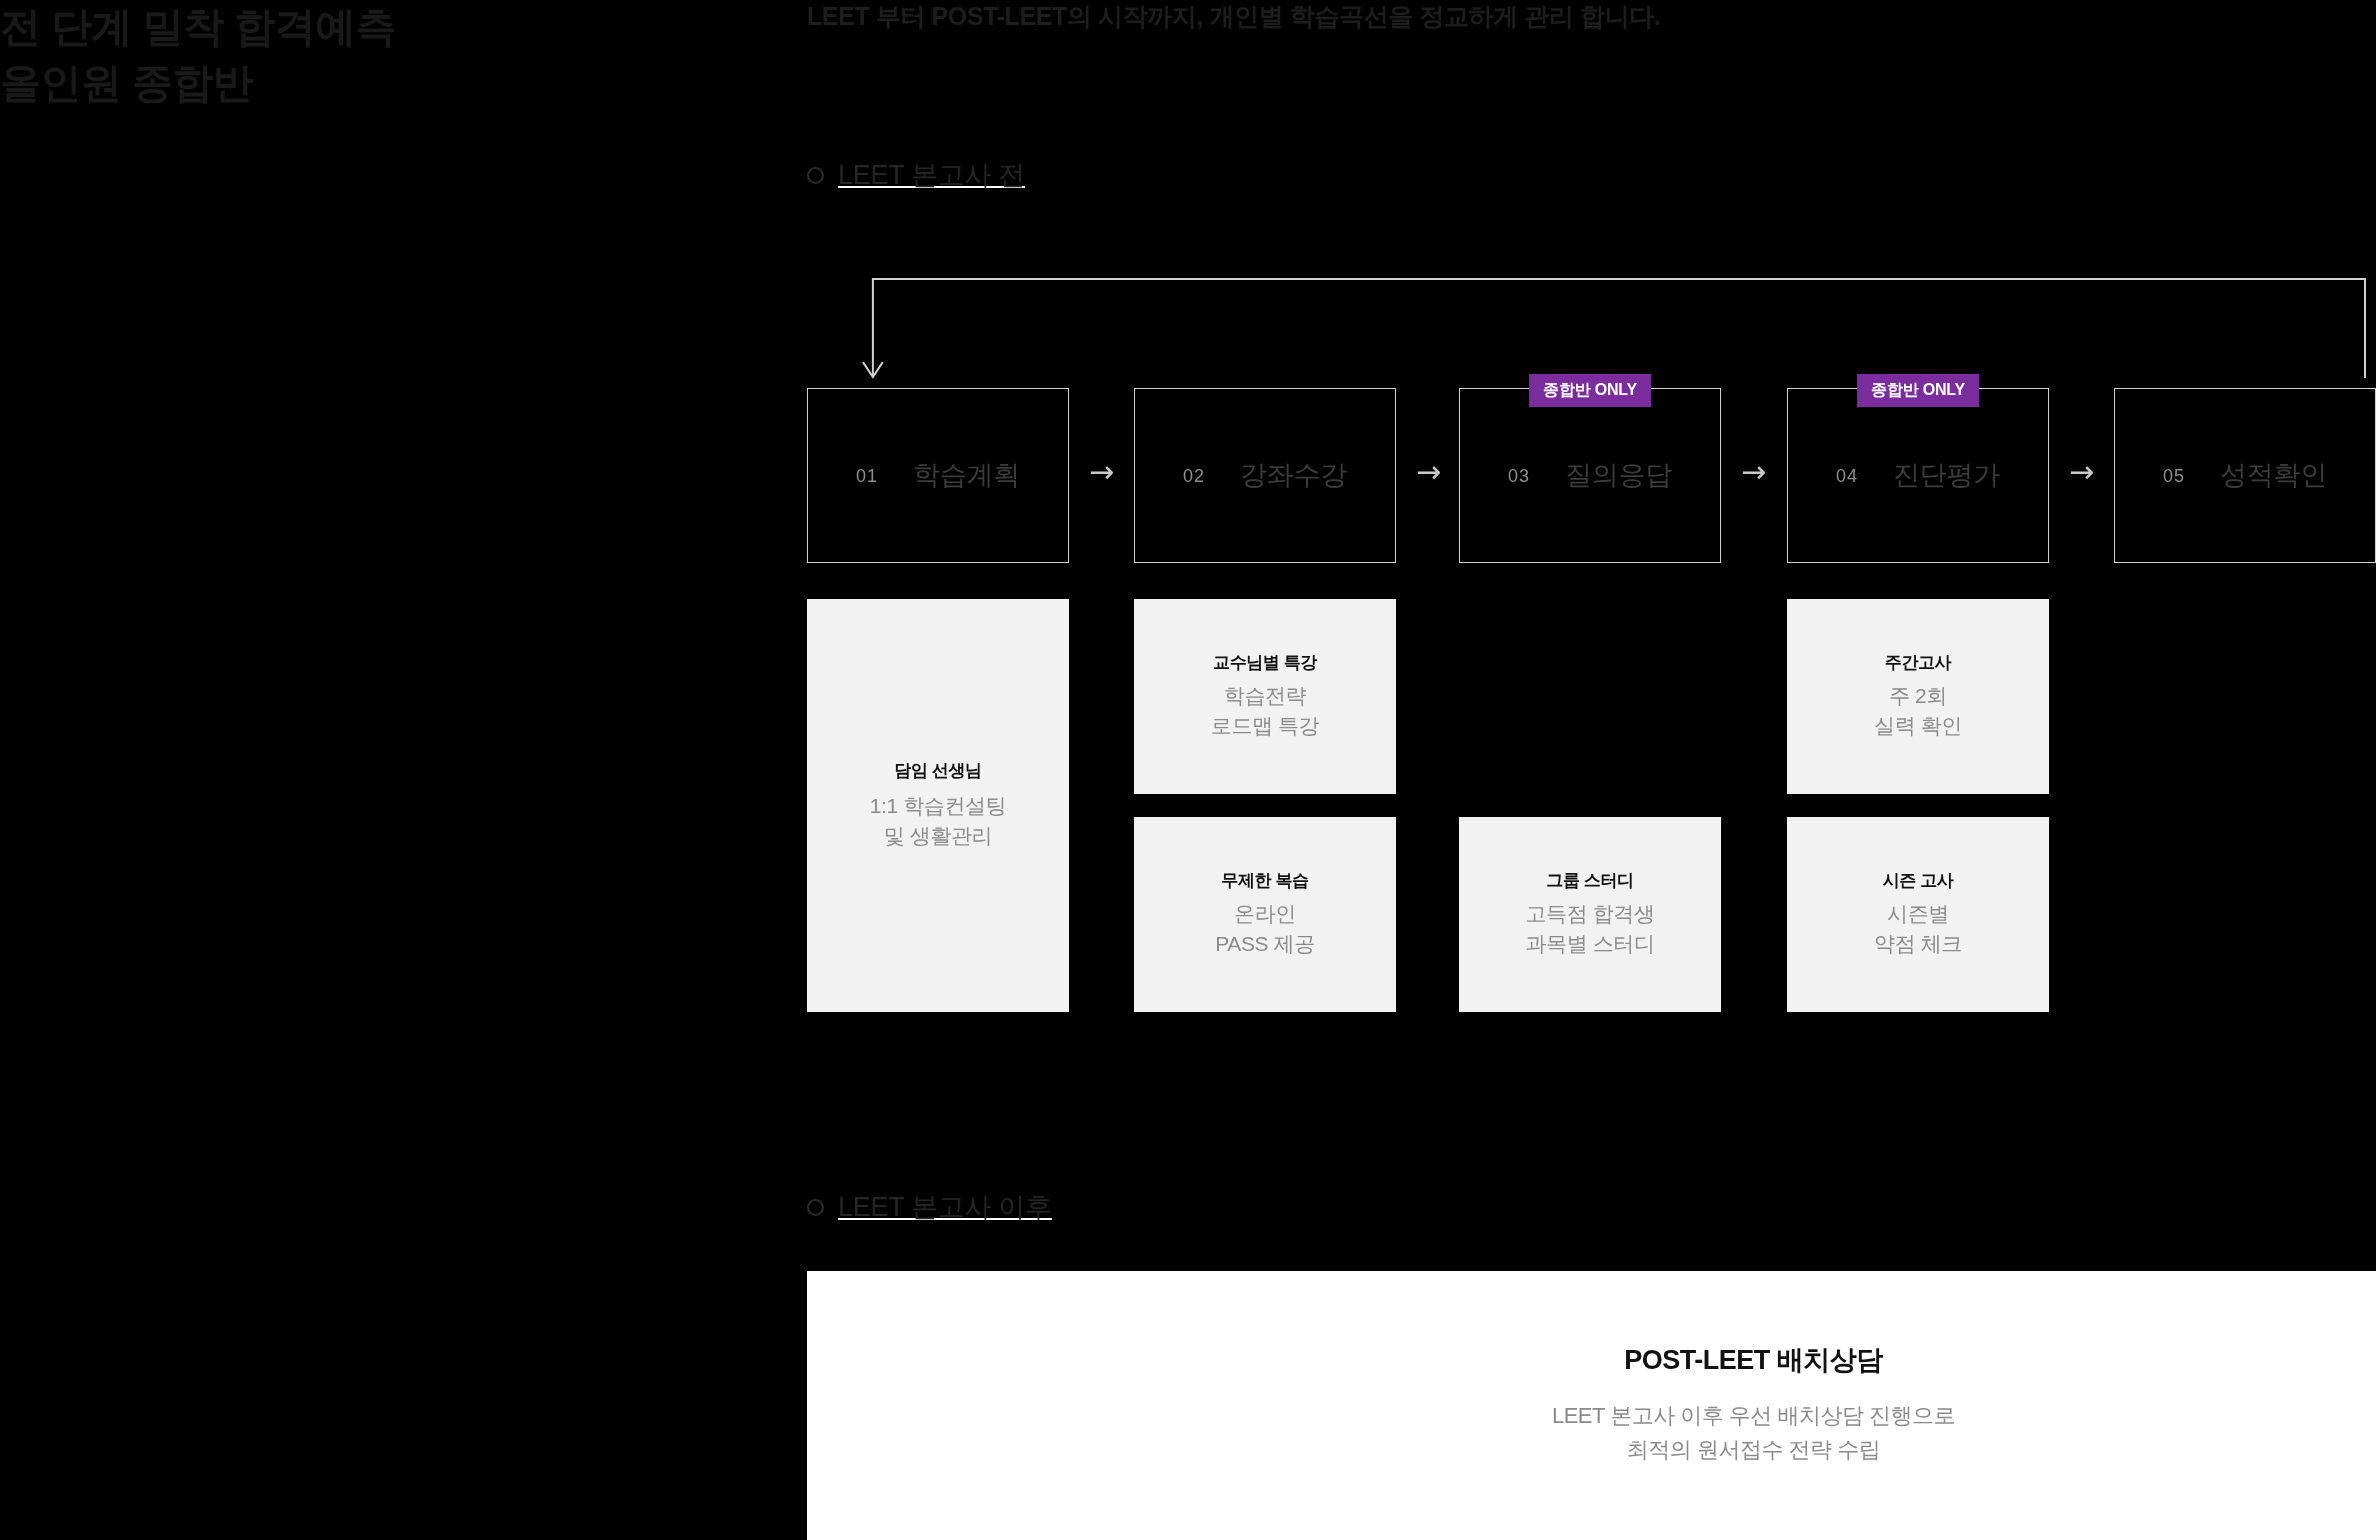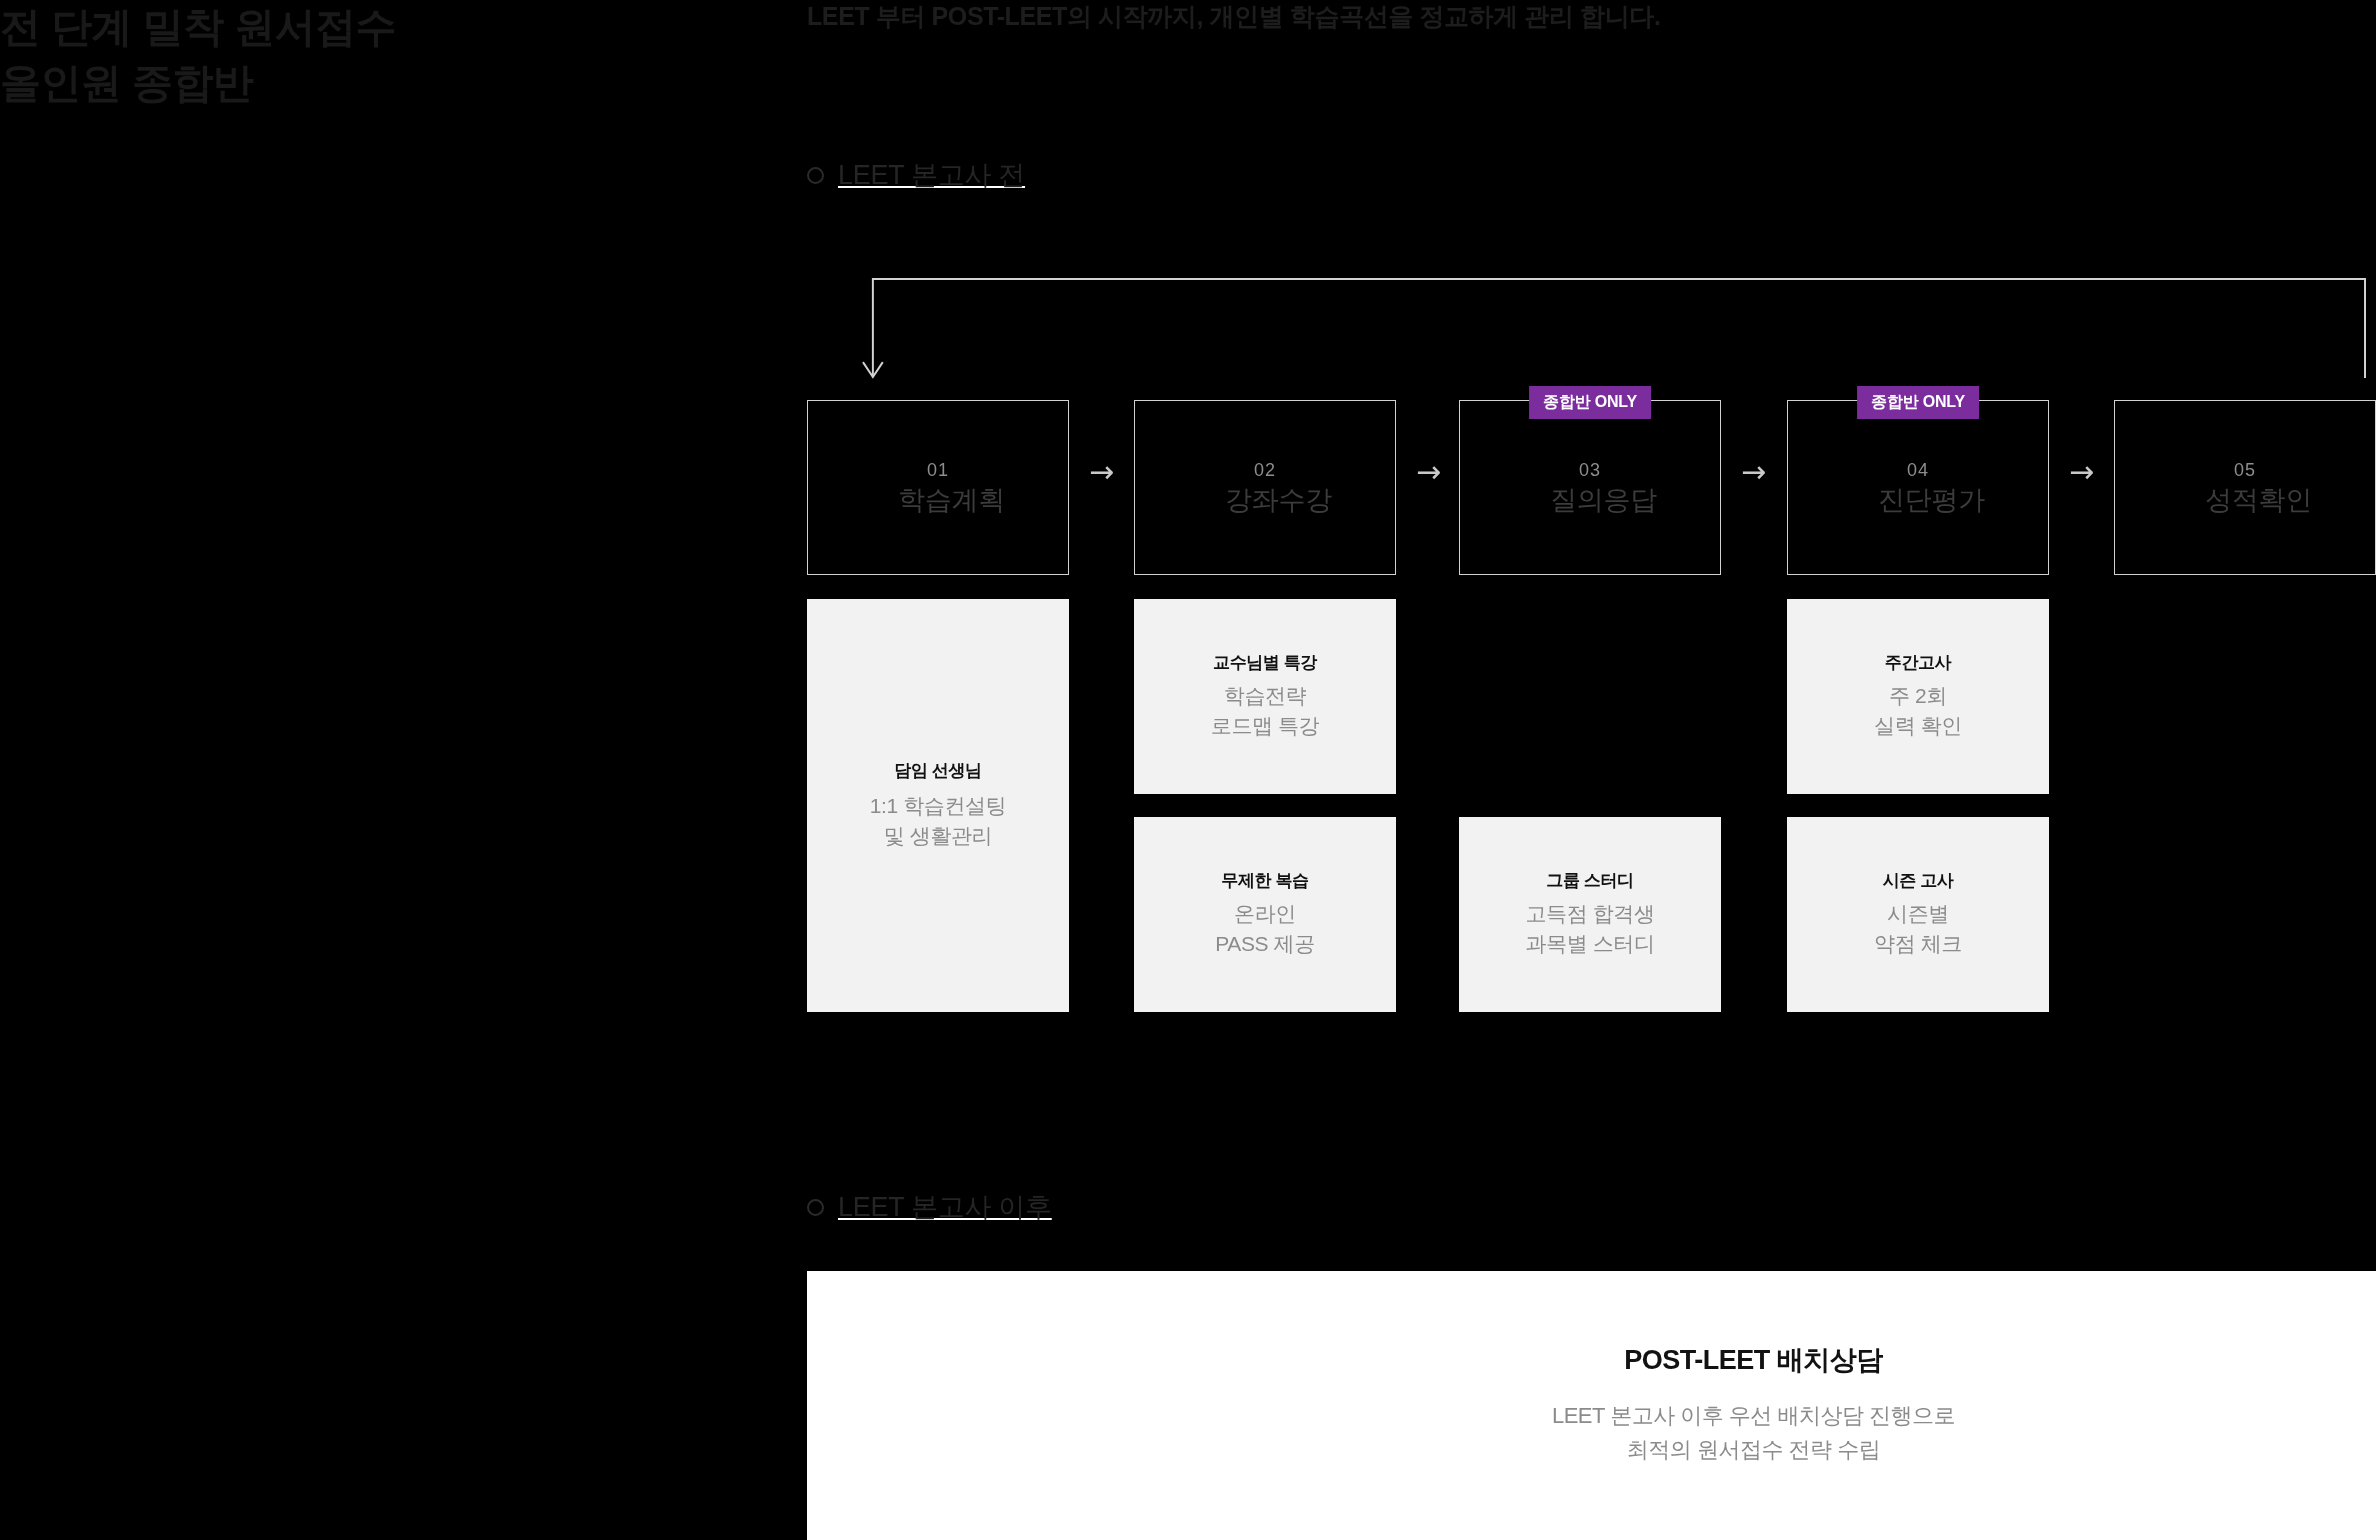--- a/index.html
+++ b/index.html
@@ -107,28 +107,27 @@
   .col.c0 { left: 0px;    }
   .col.c1 { left: 327px;  }
   .col.c2 { left: 652px;  }
   .col.c3 { left: 980px;  }
   .col.c4 { left: 1307px; }
 
   
   .step-box {
     position: absolute;
     left: 0px;
-    top: 16px;
+    top: 4px;
     width: 262px;
     height: 175px;
     box-sizing: border-box;
     border: 1px solid #d2d2d2;
     background: #000000;
     display: flex;
-    flex-direction: column;
     align-items: center;
     justify-content: center;
     gap: 8px;
   }
   .step-num {
     font-size: 18px;
     font-weight: 400;
     letter-spacing: 1px;
     color: #8d8d8d;
     line-height: 1;
@@ -249,21 +248,21 @@
     font-weight: 400;
     color: #8b8b8b;
     letter-spacing: -0.5px;
     line-height: 1.55;
     white-space: pre-line;
   }
 </style>
 </head>
 <body>
 
-<div class="left-title">전 단계 밀착 원서접수
+<div class="left-title">전 단계 밀착 합격예측
 올인원 종합반</div>
 
 <div class="content">
 
   <div class="lead">LEET 부터 POST-LEET의 시작까지, 개인별 학습곡선을 정교하게 관리 합니다.</div>
 
   <div class="section-head one">
     <span class="ring-icon"></span>
     <span class="section-head-label">LEET 본고사 전</span>
   </div>

